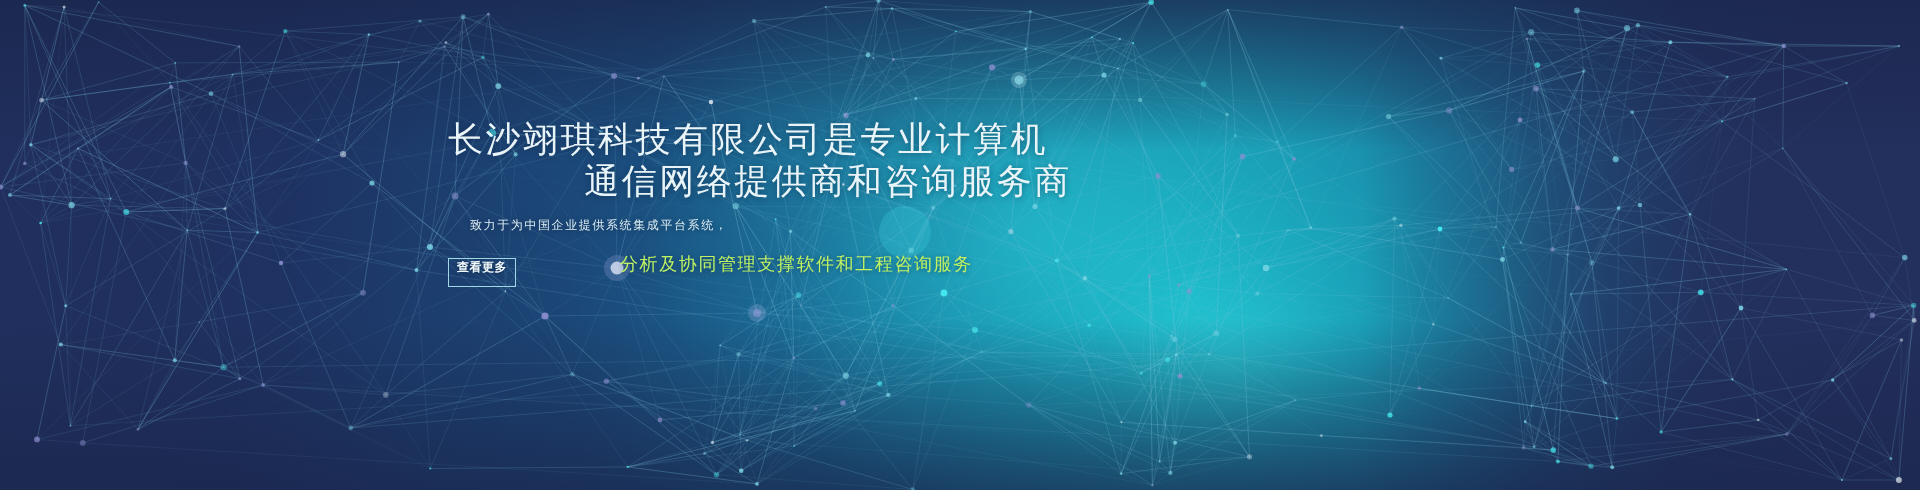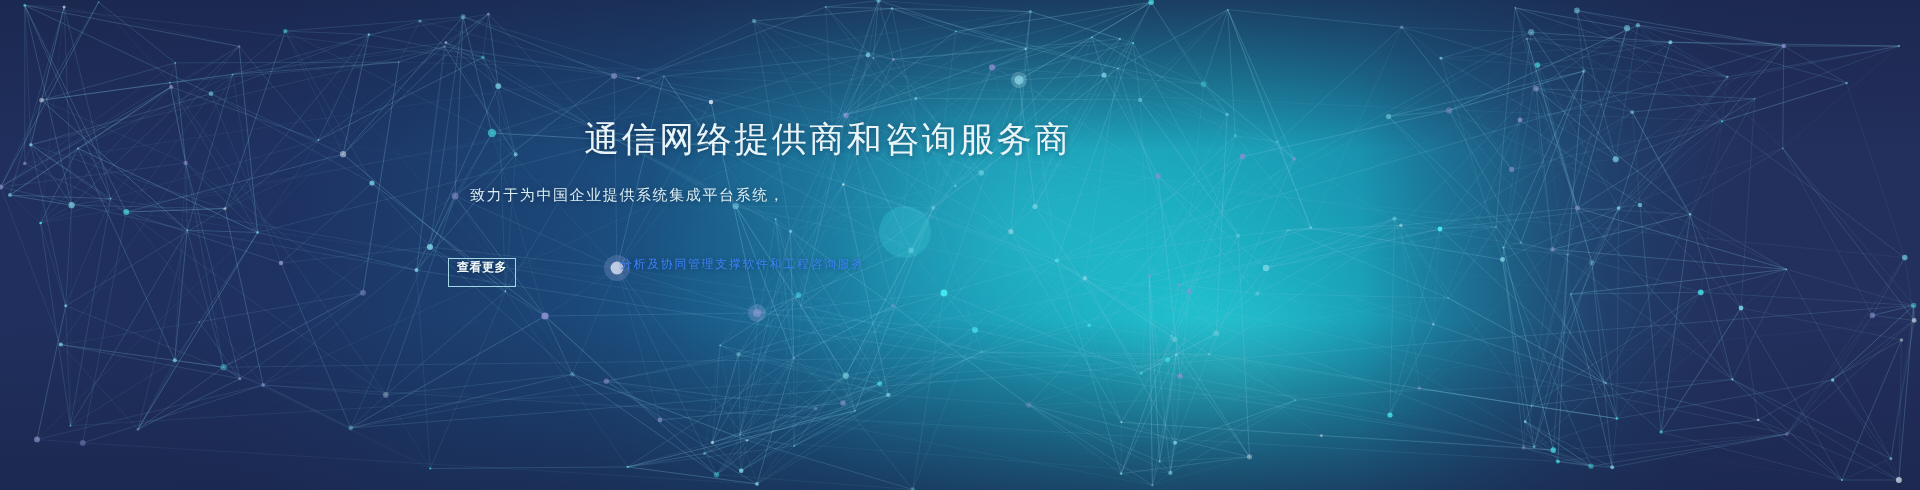--- a/index.html
+++ b/index.html
@@ -63,34 +63,34 @@
     font-size:35px;
     line-height:42px;
     letter-spacing:2.5px;
     font-weight:400;
     text-shadow:0 1px 6px rgba(5,25,50,0.45);
     white-space:nowrap;
   }
   .headline .l2 { display:block;text-align:center; }
 
   .sub1 {
-    margin-top:24px;
+    margin-top:12px;
     margin-left:22px;
     color:#dceef4;
-    font-size:15px;
+    font-size:12px;
     letter-spacing:1.6px;
     line-height:22px;
     text-shadow:0 1px 5px rgba(5,25,50,0.45);
     white-space:nowrap;
   }
   .sub2 {
     position:absolute;
     left:172px; top:135px;
-    color:#3b82f6;
-    font-size:12px;
+    color:#bef264;
+    font-size:18px;
     letter-spacing:1.6px;
     line-height:22px;
     text-shadow:0 1px 5px rgba(5,25,50,0.45);
     white-space:nowrap;
   }
 
   .more-btn {
     position:absolute;
     left:0px; top:140px;
     width:68px; height:29px;
@@ -1298,20 +1298,21 @@
         <circle cx="617" cy="268" r="13" fill="#9aa6e0" fill-opacity="0.26"></circle>
         <circle cx="1019" cy="80" r="8" fill="#bfe8f2" fill-opacity="0.26"></circle>
         <circle cx="905" cy="232" r="26" fill="#3fd3e2" fill-opacity="0.26"></circle>
         <circle cx="757" cy="313" r="9" fill="#a9b6e6" fill-opacity="0.26"></circle>
       </g>
   </svg>
 
   <div class="content">
 
     <div class="headline">
+      <span class="l1">长沙翊琪科技有限公司是专业计算机</span>
       <span class="l2">通信网络提供商和咨询服务商</span>
     </div>
 
     <div class="sub1">致力于为中国企业提供系统集成平台系统，</div>
     <div class="sub2">分析及协同管理支撑软件和工程咨询服务</div>
 
     <div class="more-btn">
       <span>查看更多</span>
     </div>
 

